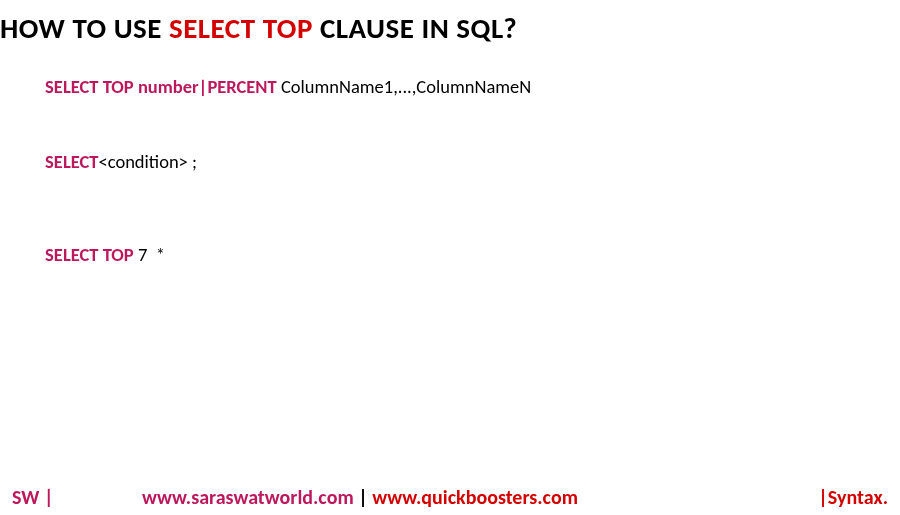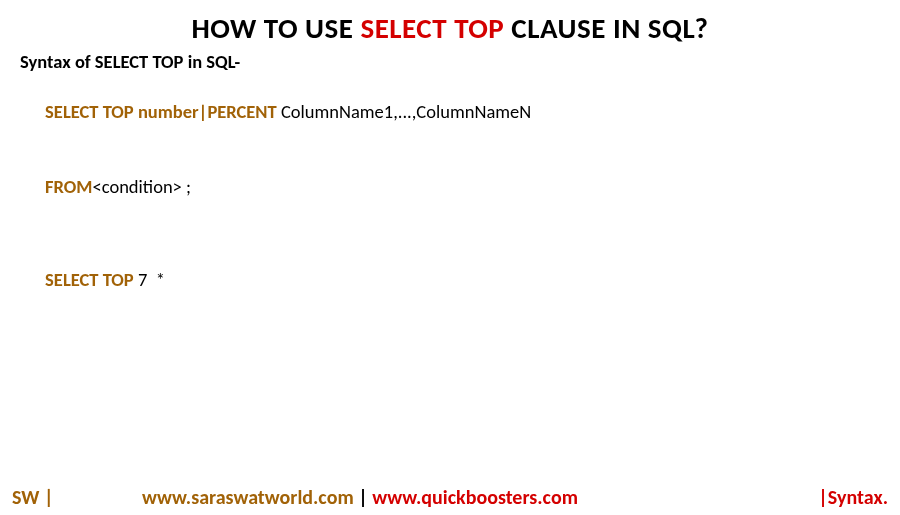--- a/index.html
+++ b/index.html
@@ -12,38 +12,37 @@
     overflow: hidden;
     position: relative;
   }
   .slide {
     width: 900px;
     height: 515px;
     position: relative;
     box-sizing: border-box;
   }
   .title {
-    text-align: center;
     font-size: 29px;
     font-weight: 700;
     letter-spacing: 0.5px;
     color: #000;
     padding-top: 10px;
     padding-bottom: 4px;
   }
   .title .red { color: #d40000; }
   .body {
     padding: 0 20px 0 20px;
     font-size: 18.5px;
     line-height: 1.35;
     color: #000;
   }
   .line { white-space: pre-wrap; }
   .red { color: #d40000; }
-  .blue { color: #a16207; }
+  .blue { color: #be185d; }
   .bold { font-weight: 700; }
   .gap { height: 18px; }
   .footer {
     position: absolute;
     bottom: 6px;
     left: 0;
     width: 900px;
     box-sizing: border-box;
     padding: 0 12px;
     font-size: 20px;
@@ -65,27 +64,26 @@
 
 <div class="slide">
 
   <div class="title">
     <span>HOW TO USE </span><span class="red">SELECT TOP</span><span> CLAUSE IN SQL?</span>
   </div>
 
   <div class="body">
 
 
-    <div class="line bold">Syntax of SELECT TOP in SQL-</div>
 
     <div class="line">
       <span class="blue bold">SELECT TOP number|PERCENT</span><span> ColumnName1,...,ColumnNameN</span>
     </div>
     <div class="line">
-      <span class="blue bold">FROM</span><span>&lt;condition&gt; ;</span>
+      <span class="blue bold">SELECT</span><span>&lt;condition&gt; ;</span>
     </div>
 
     <div class="gap"></div>
 
     <div class="line">
       <span class="blue bold">SELECT TOP</span><span> 7  *</span>
     </div>
 
   </div>
 

